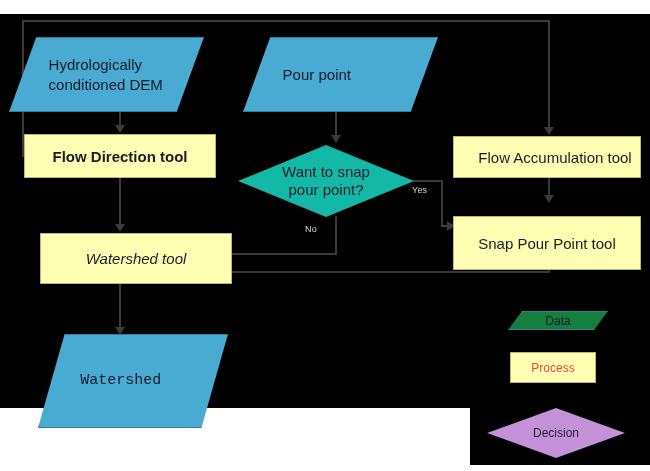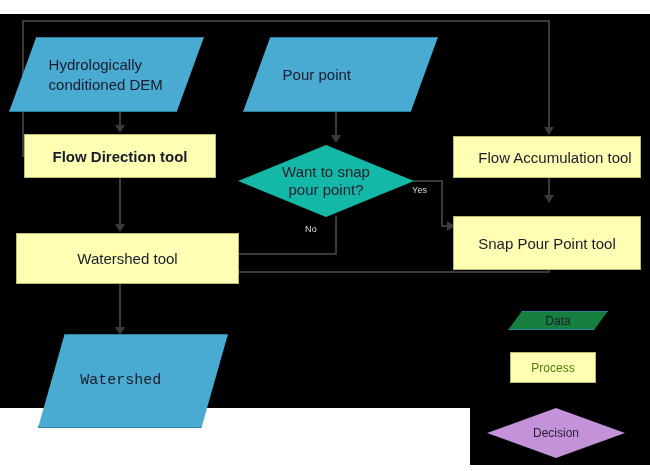--- a/index.html
+++ b/index.html
@@ -68,21 +68,21 @@
   .legend-data{
     -webkit-clip-path:polygon(14% 0,100% 0,86% 100%,0 100%);
     clip-path:polygon(14% 0,100% 0,86% 100%,0 100%);
     background:#15803d;border:1px solid #2f7f9e;
     display:flex;align-items:center;justify-content:center;
     color:#1b1b2b;font-size:12px;
   }
   .legend-process{
     background:#ffffb4;border:1px solid #b9b96e;
     display:flex;align-items:center;justify-content:center;
-    color:#4d7c0f;font-size:12px;
+    color:#ef4444;font-size:12px;
   }
   .legend-decision{
     background:#c492d9;
     -webkit-clip-path:polygon(50% 0,100% 50%,50% 100%,0 50%);
     clip-path:polygon(50% 0,100% 50%,50% 100%,0 50%);
     display:flex;align-items:center;justify-content:center;
     color:#2a2030;font-size:12px;
   }
 </style>
 </head>
@@ -144,21 +144,21 @@
   </div>
 
   <div class="shape decision-shape" style="left:238px;top:145px;width:176px;height:72px;font-size:15px;">
     <span style="max-width:120px;">Want to snap pour point?</span>
   </div>
 
   <div class="shape process-shape" style="left:453px;top:216px;width:188px;height:54px;font-size:15px;">
     <span>Snap Pour Point tool</span>
   </div>
 
-  <div class="shape process-shape" style="left:16px;top:233px;width:223px;height:51px;font-size:15px;">
+  <div class="shape process-shape" style="left:40px;top:233px;width:192px;height:51px;font-size:15px;font-style:italic;">
     <span>Watershed tool</span>
   </div>
 
   <div class="shape data-shape" style="left:38px;top:334px;width:190px;height:94px;font-family:Liberation Mono, monospace;">
     <span class="txt" style="font-size:15px;padding-left:22%;">Watershed</span>
   </div>
 
   <div class="branch-label" style="left:412px;top:152px;margin-top:33px;">Yes</div>
   <div class="branch-label" style="left:305px;top:224px;">No</div>
 

